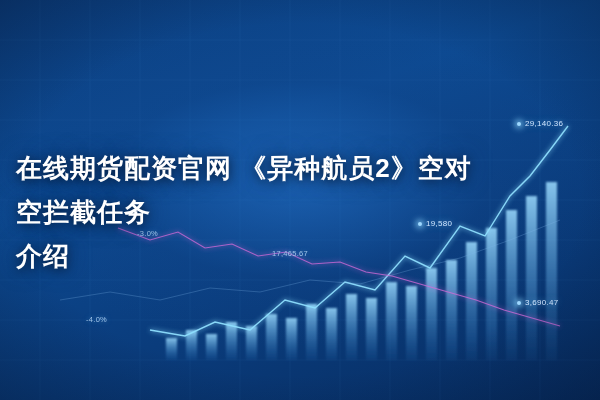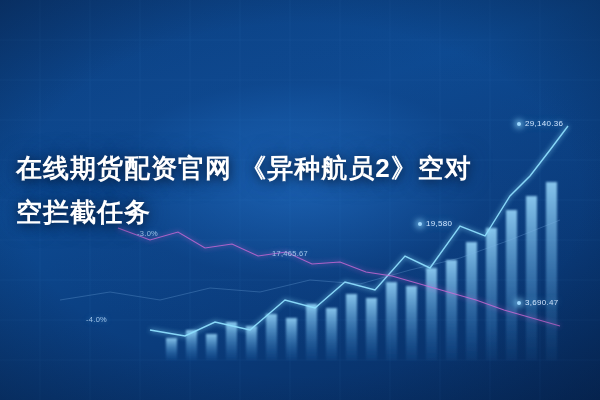--- a/index.html
+++ b/index.html
@@ -133,15 +133,16 @@
   <div class="label" style="left:418px;top:219px;"><span class="dot"></span><span>19,580</span></div>
   <div class="label" style="left:517px;top:298px;"><span class="dot"></span><span>3,690.47</span></div>
   <div class="label label-left" style="left:137px;top:229px;"><span>-3.0%</span></div>
   <div class="label label-left" style="left:86px;top:315px;"><span>-4.0%</span></div>
   <div class="label label-left" style="left:272px;top:249px;"><span>17,465.67</span></div>
 
   <div class="vignette"></div>
 
   <div class="title-wrap">
     <div class="title">在线期货配资官网 《异种航员2》空对空拦截任务</div>
+    <div class="title">介绍</div>
   </div>
 
 </div>
 
 </body></html>

